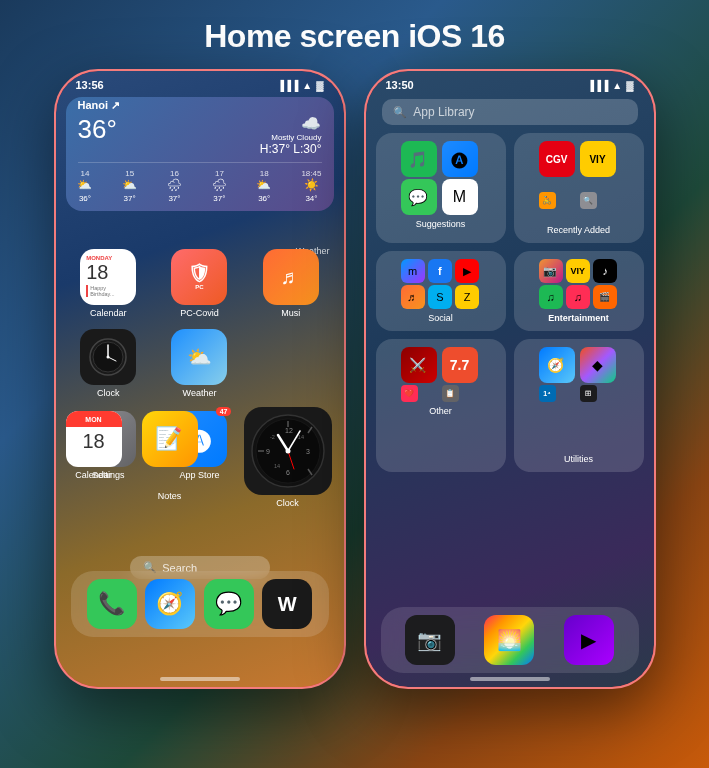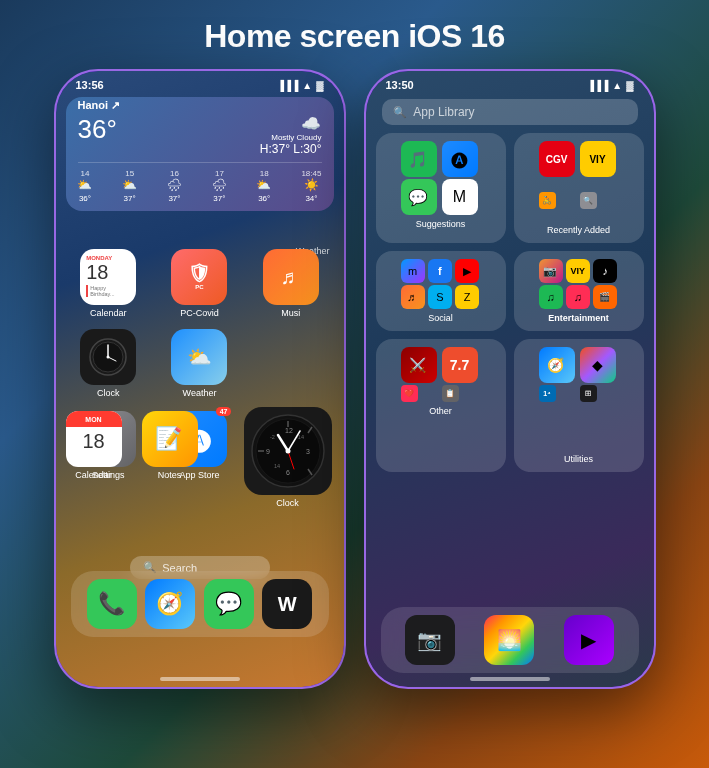--- a/index.html
+++ b/index.html
@@ -22,21 +22,21 @@
     }
     .phones-container {
       display: flex;
       justify-content: center;
       gap: 18px;
       padding: 0 20px;
     }
     .phone {
       width: 292px;
       height: 620px;
-      background: #6d28d9;
+      background: #ef4444;
       border-radius: 44px;
       border: 2px solid rgba(255,255,255,0.3);
       overflow: hidden;
       position: relative;
       box-shadow: 0 20px 60px rgba(0,0,0,0.5);
     }
     .phone-screen {
       width: 100%;
       height: 100%;
       border-radius: 42px;
@@ -471,21 +471,21 @@
             <div style="background:#ff3b30; height:16px; display:flex; align-items:center; justify-content:center; font-size:7px; color:white; font-weight:600;">MON</div>
             <div style="font-size:20px; font-weight:300; color:#333; text-align:center; line-height:1.4;">18</div>
           </div>
           <span style="font-size:9px; color:white;">Calendar</span>
         </div>
 
         <div style="display:flex; flex-direction:column; align-items:center; gap:3px;">
           <div class="app-icon notes-icon-bg" style="width:56px; height:56px; border-radius:14px;">
             <span style="font-size:22px;">📝</span>
           </div>
-          <span style="font-size:9px; color:white;">Notes</span>
+          <span style="font-size:9px; color:white;margin-top:21px;">Notes</span>
         </div>
       </div>
 
       <div class="search-bar">
         <span style="color:rgba(255,255,255,0.7); font-size:11px;">🔍</span>
         <span class="search-text">Search</span>
       </div>
 
       <div class="dock">
         <div class="dock-app phone-icon" style="border-radius:14px;">

